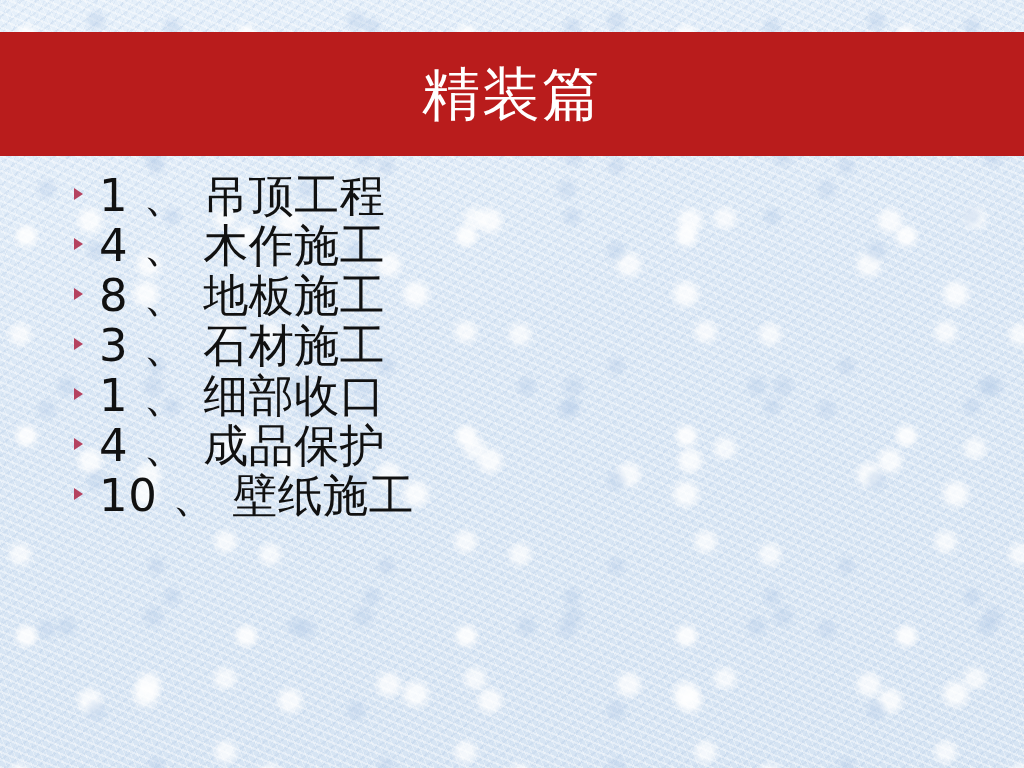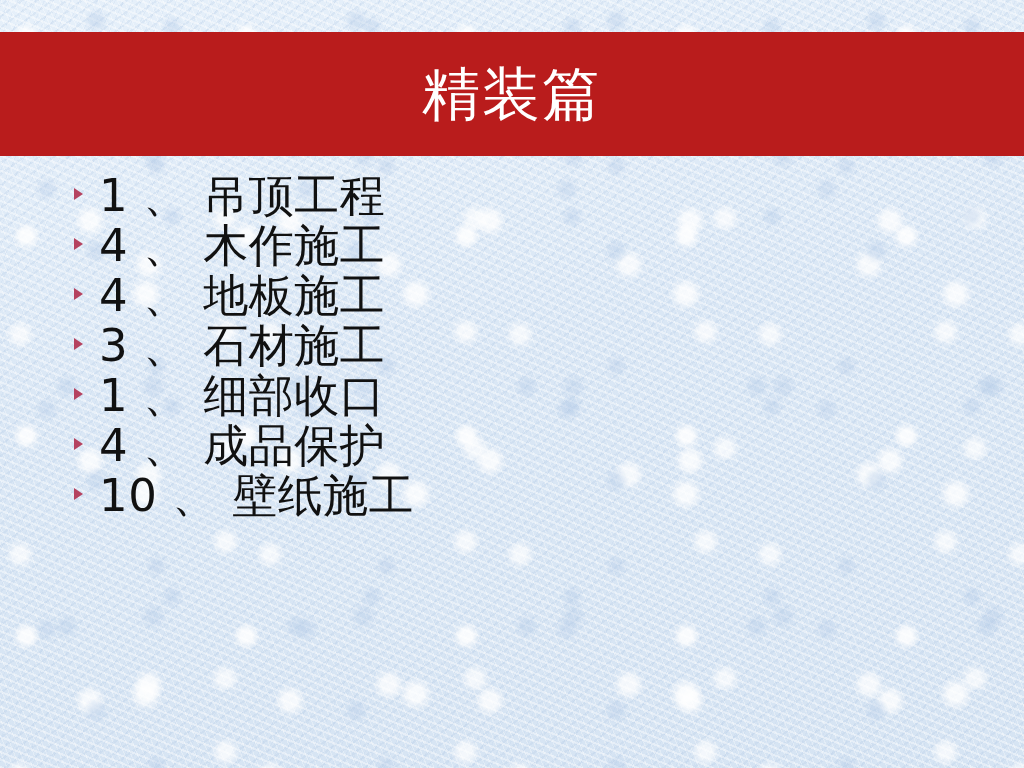--- a/index.html
+++ b/index.html
@@ -136,21 +136,21 @@
 
 
 
     <li class="bullet-item">
       <span class="bullet-marker"></span>
       <span class="bullet-label">4 、 木作施工</span>
     </li>
 
     <li class="bullet-item">
       <span class="bullet-marker"></span>
-      <span class="bullet-label">4 、 地板施工</span>
+      <span class="bullet-label">8 、 地板施工</span>
     </li>
 
     <li class="bullet-item">
       <span class="bullet-marker"></span>
       <span class="bullet-label">3 、 石材施工</span>
     </li>
 
 
     <li class="bullet-item">
       <span class="bullet-marker"></span>

